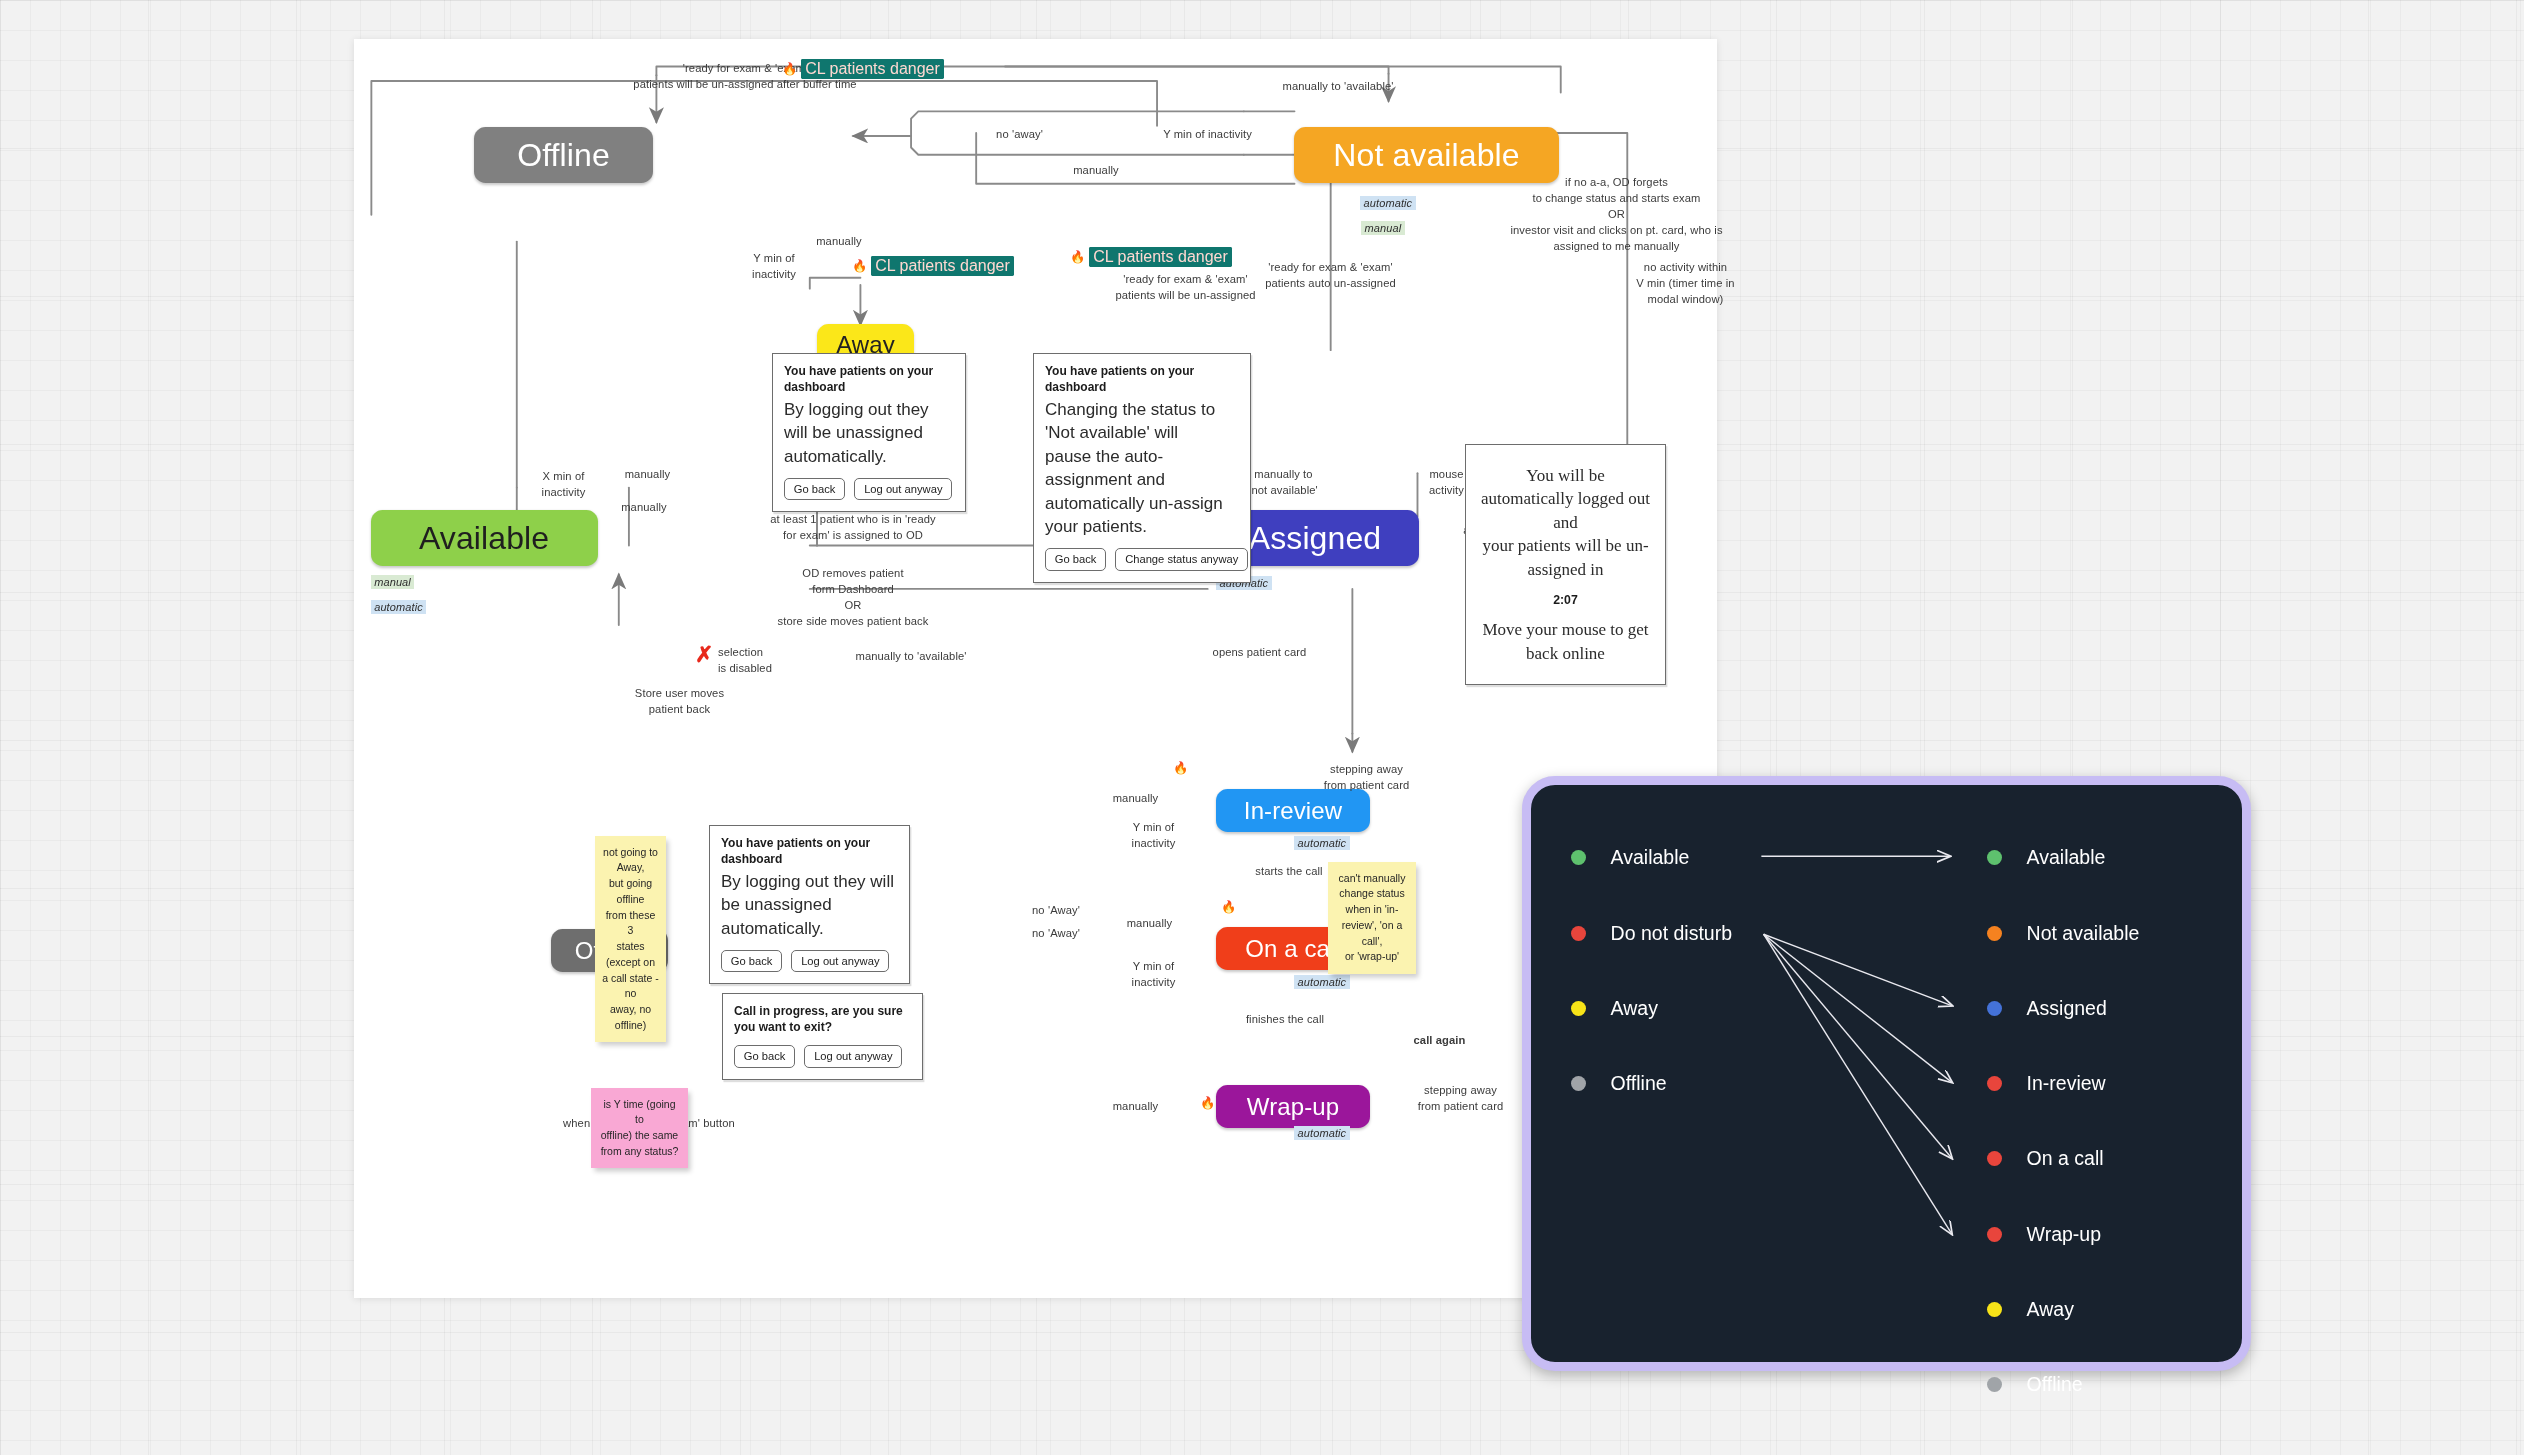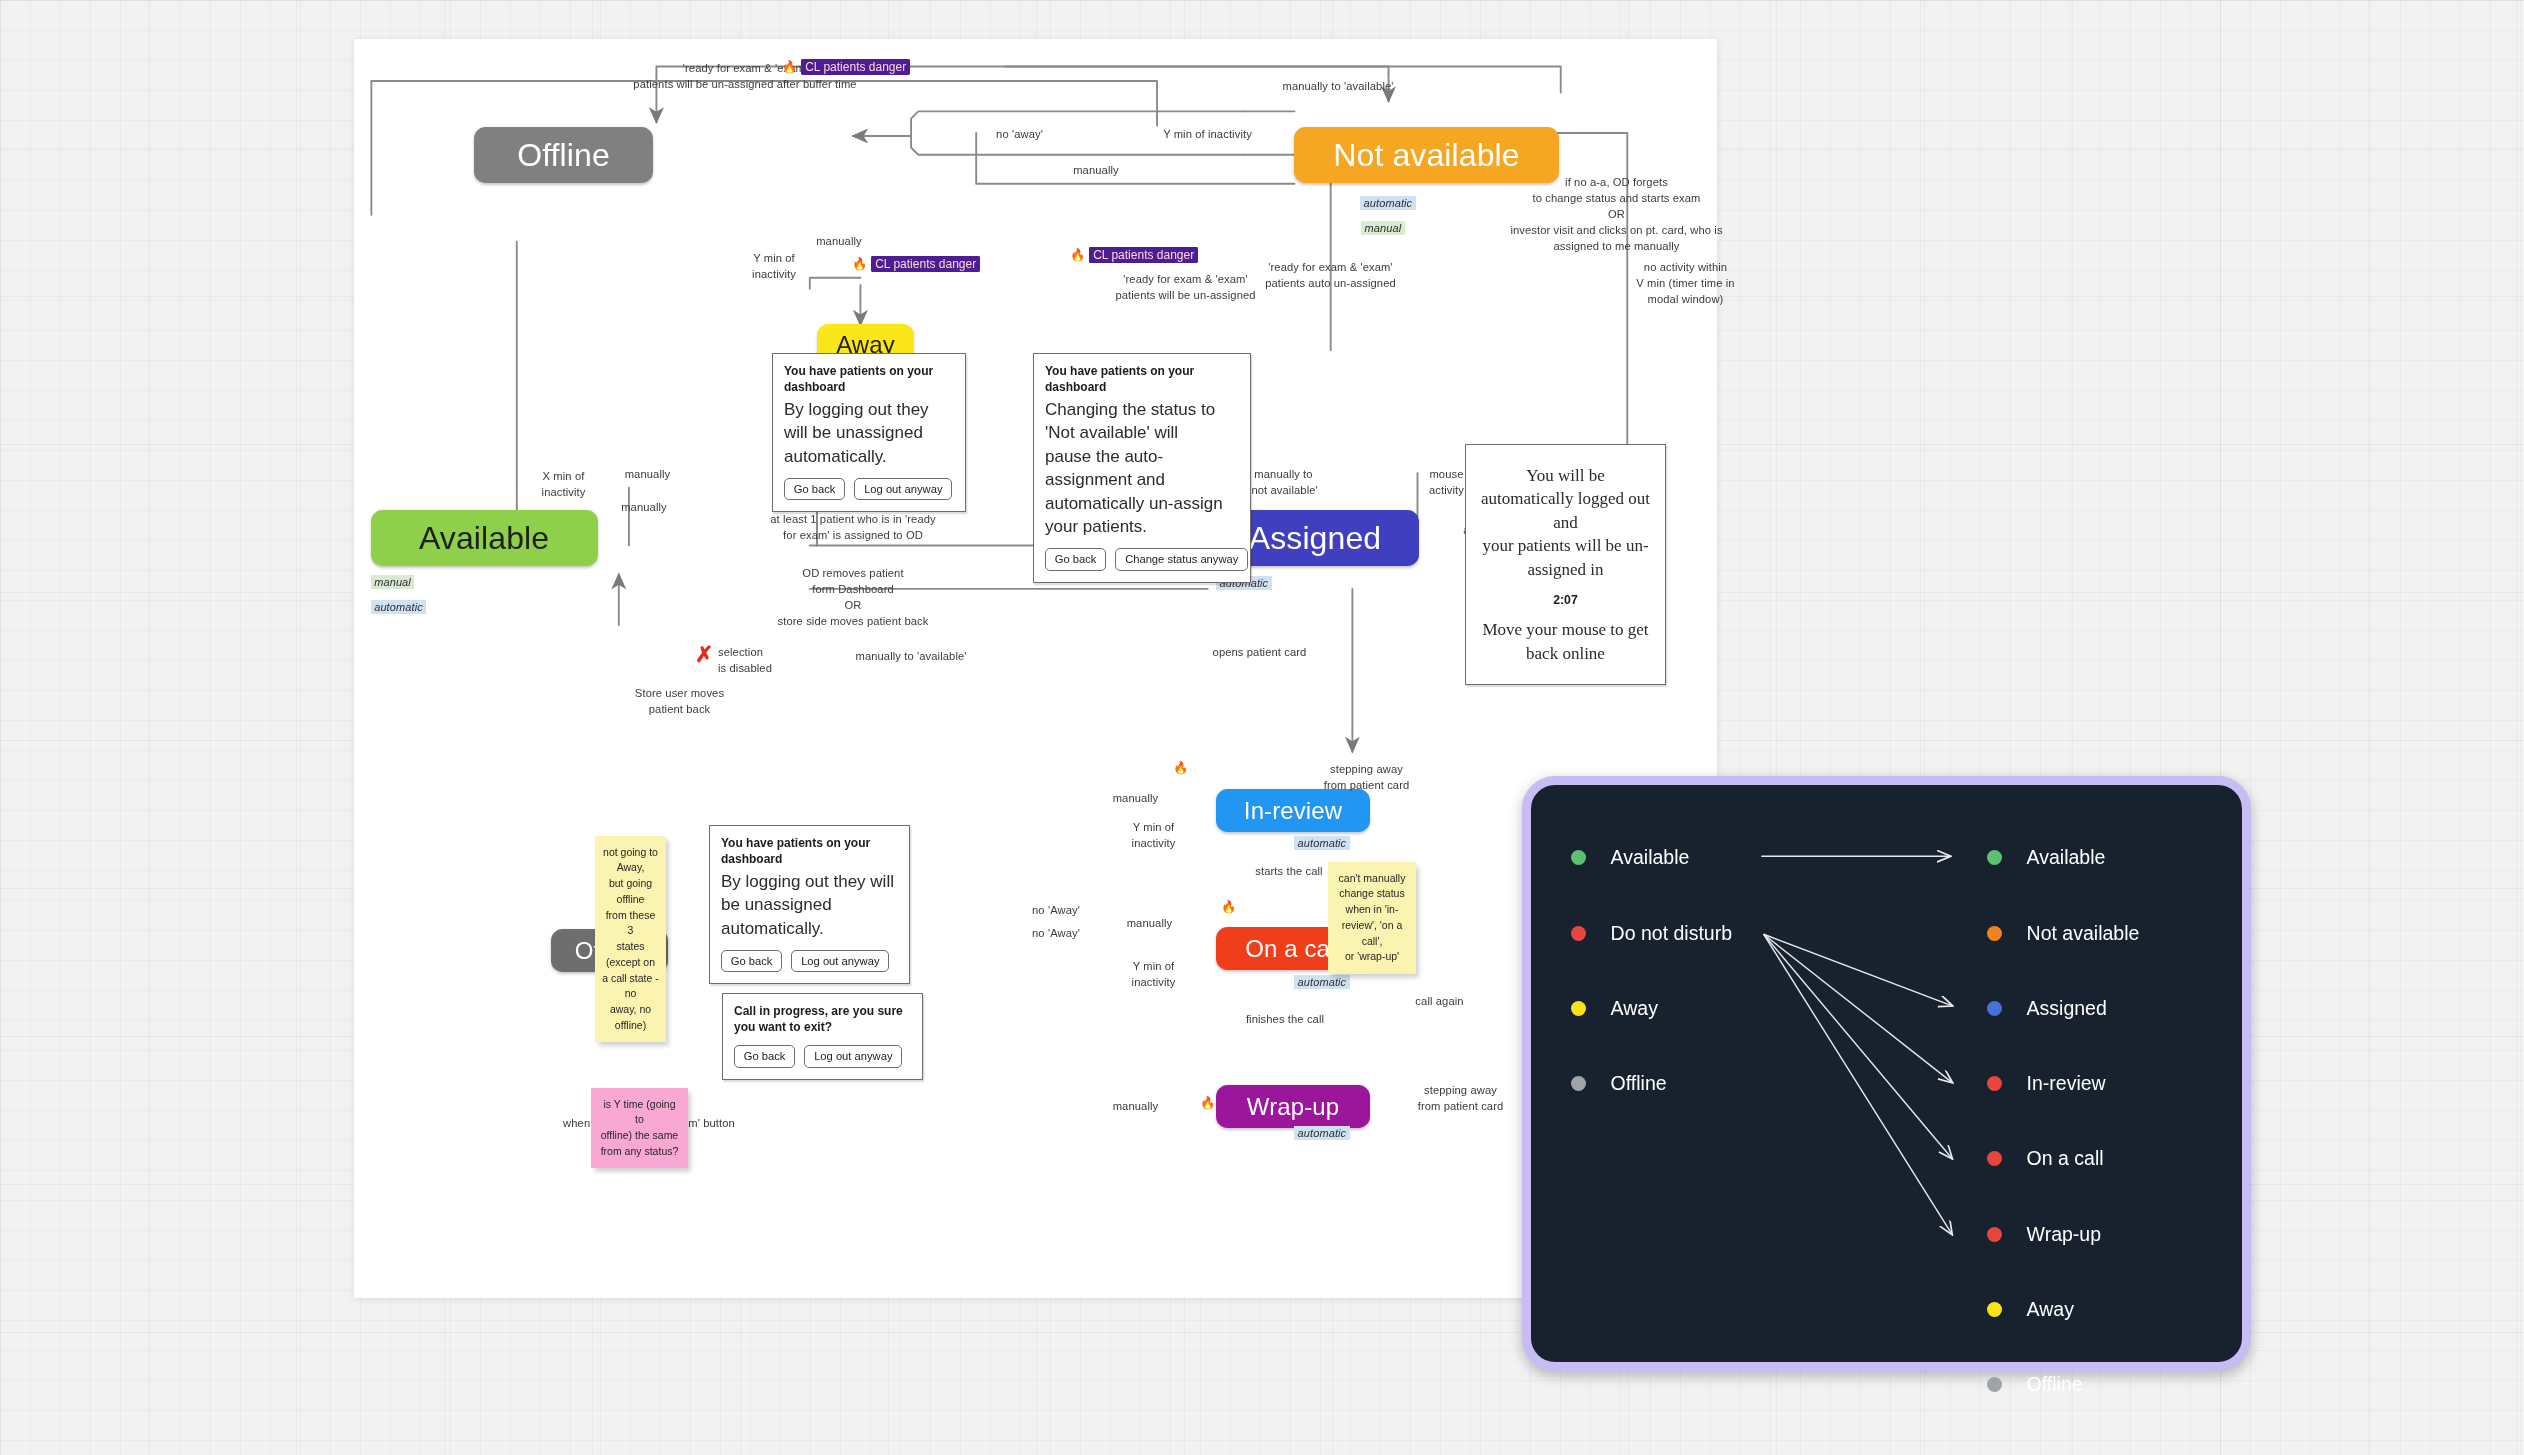--- a/index.html
+++ b/index.html
@@ -64,23 +64,23 @@
   .tag.auto { background:#cfe2f3; }
   .tag.man  { background:#d9ead3; }
 
   .danger {
     position:absolute;
     display:flex; align-items:center; gap:3.6px;
     font-size:10px;
     white-space:nowrap;
   }
   .danger .badge {
-    background:#4c1d95; color:#ffd9d2;
+    background:#0f766e; color:#ffd9d2;
     padding:0.7px 4.3px 1.4px 4.3px; border-radius:1.4px;
-    font-size:12px;
+    font-size:16px;
   }
   .fire { font-size:12.3px; line-height:1; }
 
   .dialog {
     position:absolute;
     background:#fff;
     border:1.2px solid #6d6d6d;
     box-shadow:1.4px 2.2px 0 rgba(0,0,0,.13);
     padding:10px 11px 11px 11px;
   }
@@ -290,21 +290,21 @@
     <div class="lbl" style="left:731px; top:752px; width:101px;">manually</div>
     <div class="lbl" style="left:749px; top:781px; width:101px;">Y min of
 inactivity</div>
     <div class="lbl" style="left:852px; top:825px; width:166px;">starts the call</div>
     <div class="lbl" style="left:655px; top:864px; width:94px;">no 'Away'</div>
     <div class="lbl" style="left:655px; top:887px; width:94px;">no 'Away'</div>
     <div class="lbl" style="left:745px; top:877px; width:101px;">manually</div>
     <div class="lbl" style="left:749px; top:920px; width:101px;">Y min of
 inactivity</div>
     <div class="lbl" style="left:848px; top:973px; width:166px;">finishes the call</div>
-    <div class="lbl" style="left:1031px; top:955px; width:109px;">call again</div>
+    <div class="lbl" style="left:1031px; top:994px; width:109px;font-weight:bold;">call again</div>
     <div class="lbl" style="left:731px; top:1060px; width:101px;">manually</div>
     <div class="lbl" style="left:1027px; top:1044px; width:159px;">stepping away
 from patient card</div>
     <div class="lbl" style="left:172px; top:1077px; width:246px;">when clicking 'Finish exam' button</div>
 
     <div class="danger" style="left:428px; top:20px;">
       <span class="fire">🔥</span>
       <span class="badge">CL patients danger</span>
     </div>
     <div class="danger" style="left:498px; top:217px;">

